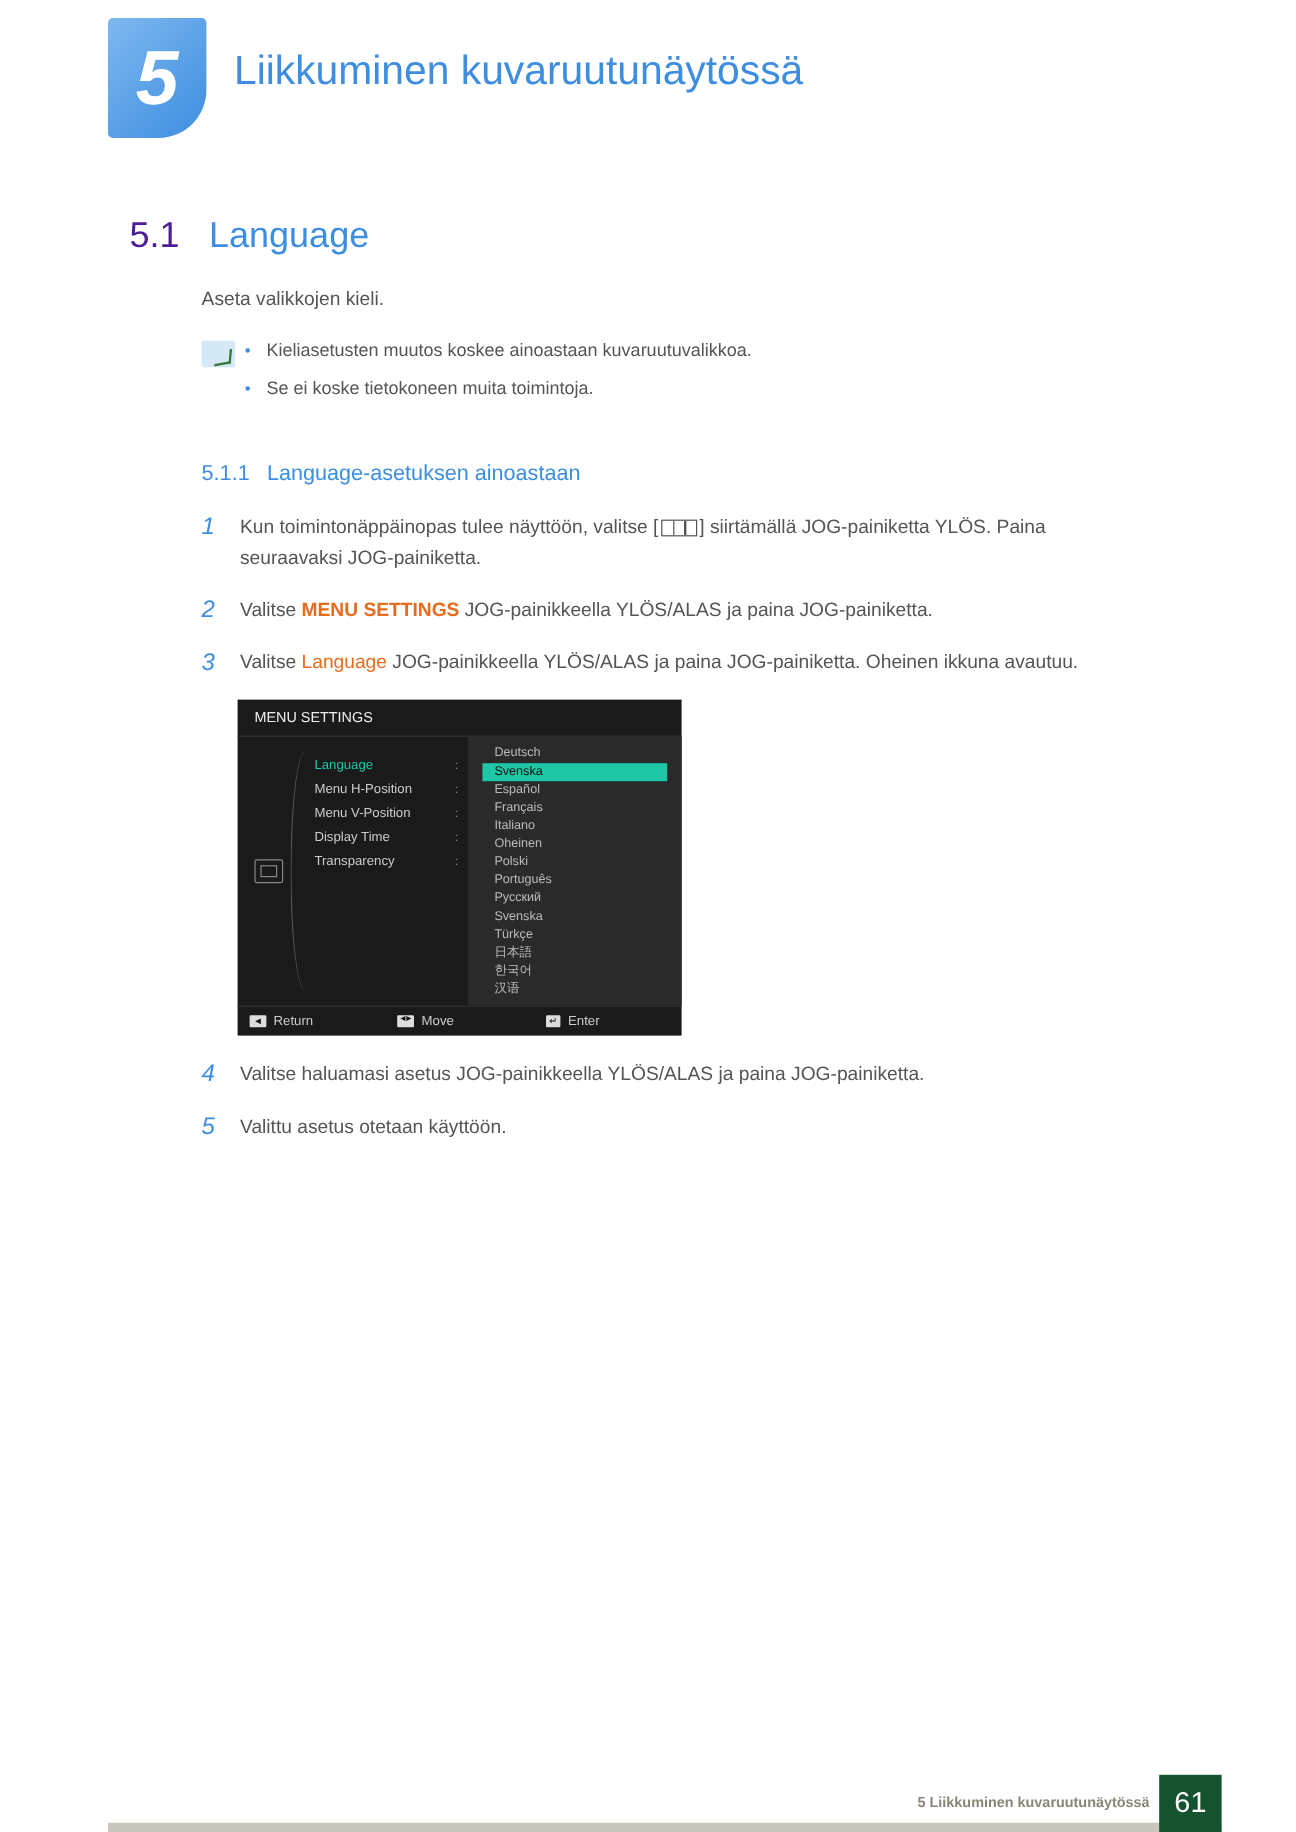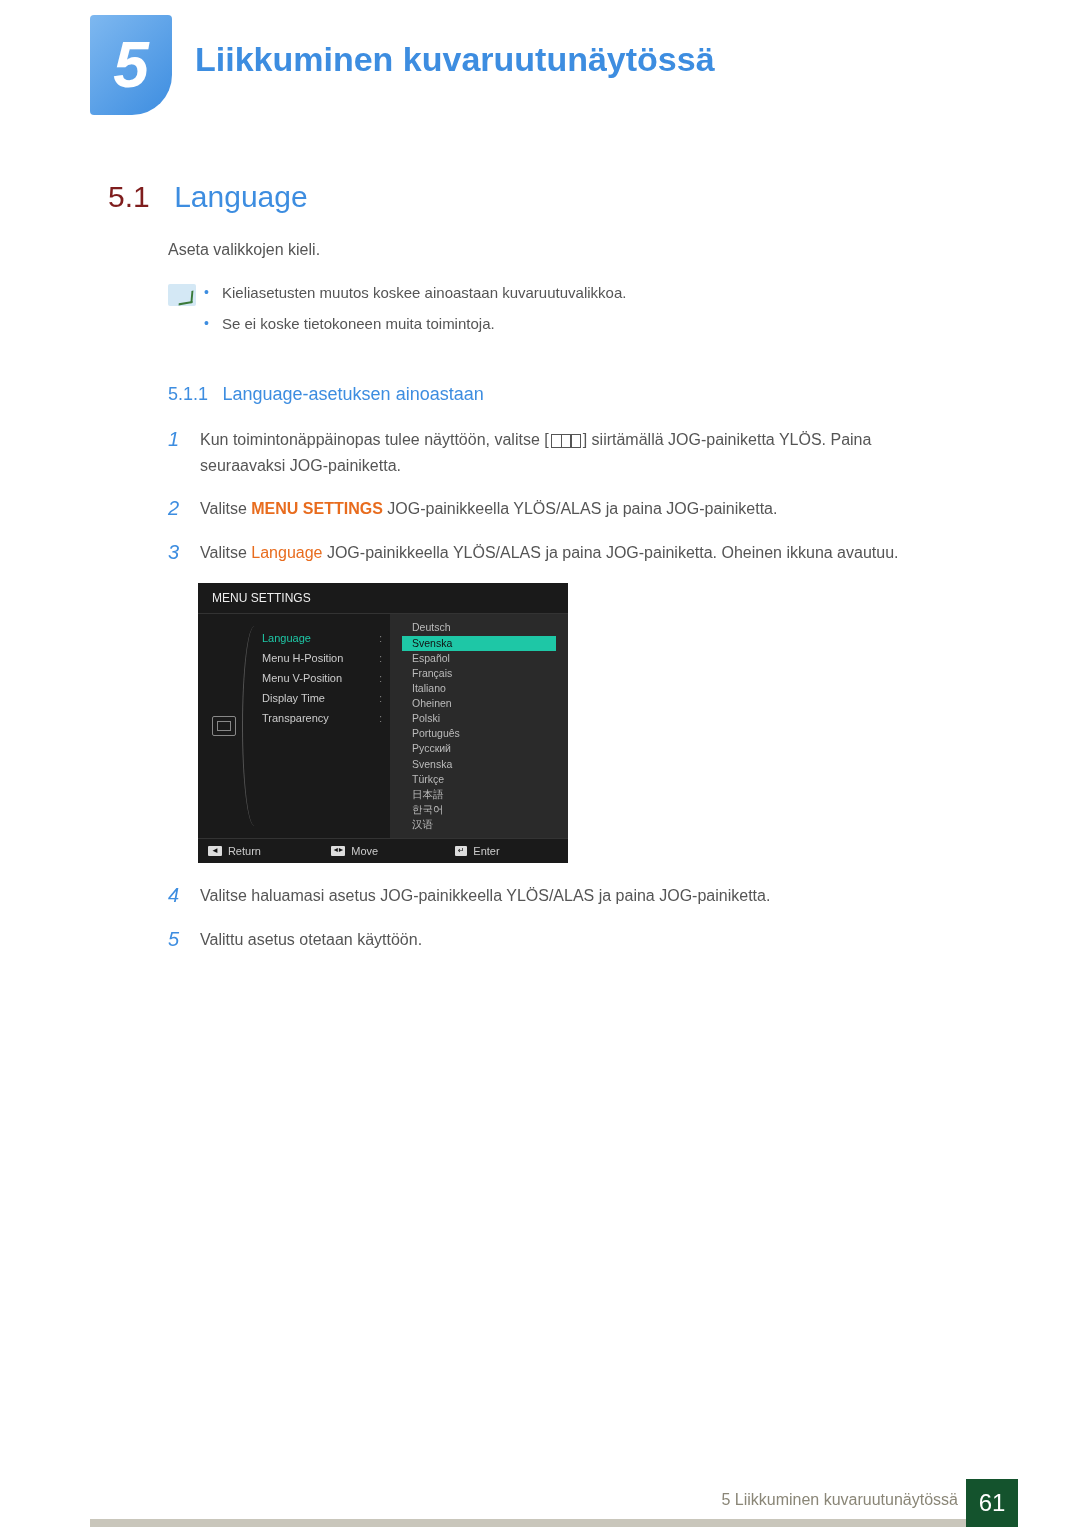--- a/index.html
+++ b/index.html
@@ -34,31 +34,31 @@
     font-size: 64px;
     font-weight: bold;
     font-style: italic;
   }
   .chapter-title {
     position: absolute;
     top: 40px;
     left: 195px;
     font-size: 34px;
     color: #3d8de0;
-    font-weight: bold;
+    font-weight: normal;
   }
   .content {
     position: absolute;
     top: 180px;
     left: 108px;
     width: 820px;
   }
   .section-num {
     font-size: 30px;
-    color: #7f1d1d;
+    color: #4c1d95;
     display: inline-block;
     margin-right: 20px;
   }
   .section-title {
     font-size: 30px;
     color: #3d8de0;
     display: inline;
   }
   .intro {
     margin-top: 27px;
@@ -286,22 +286,23 @@
     bottom: 0;
     left: 90px;
     right: 62px;
     height: 8px;
     background: #c9c6bb;
   }
   .footer-text {
     position: absolute;
     right: 122px;
     bottom: 18px;
-    font-size: 16px;
+    font-size: 12px;
     color: #8a8677;
+    font-weight: bold;
   }
   .footer-page {
     position: absolute;
     right: 62px;
     bottom: 0;
     width: 52px;
     height: 48px;
     background: #14532d;
     color: #fff;
     font-size: 24px;

